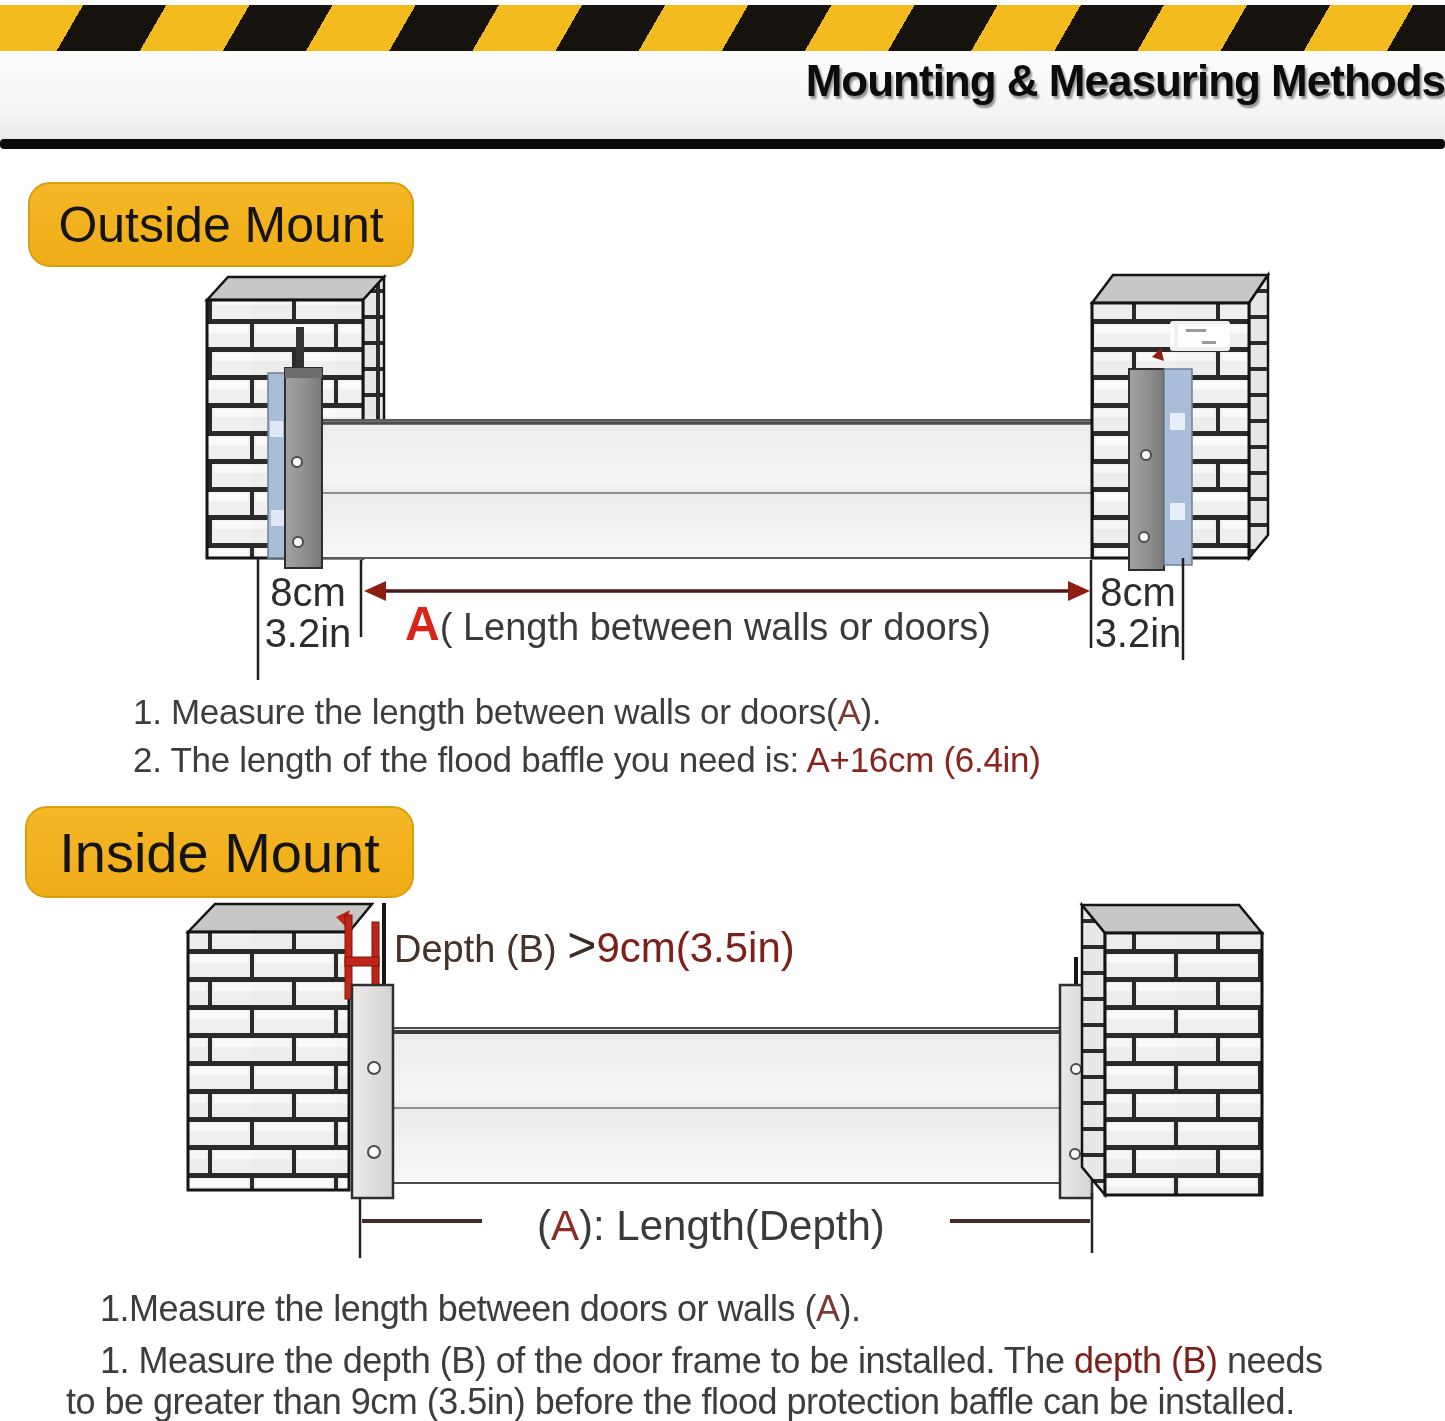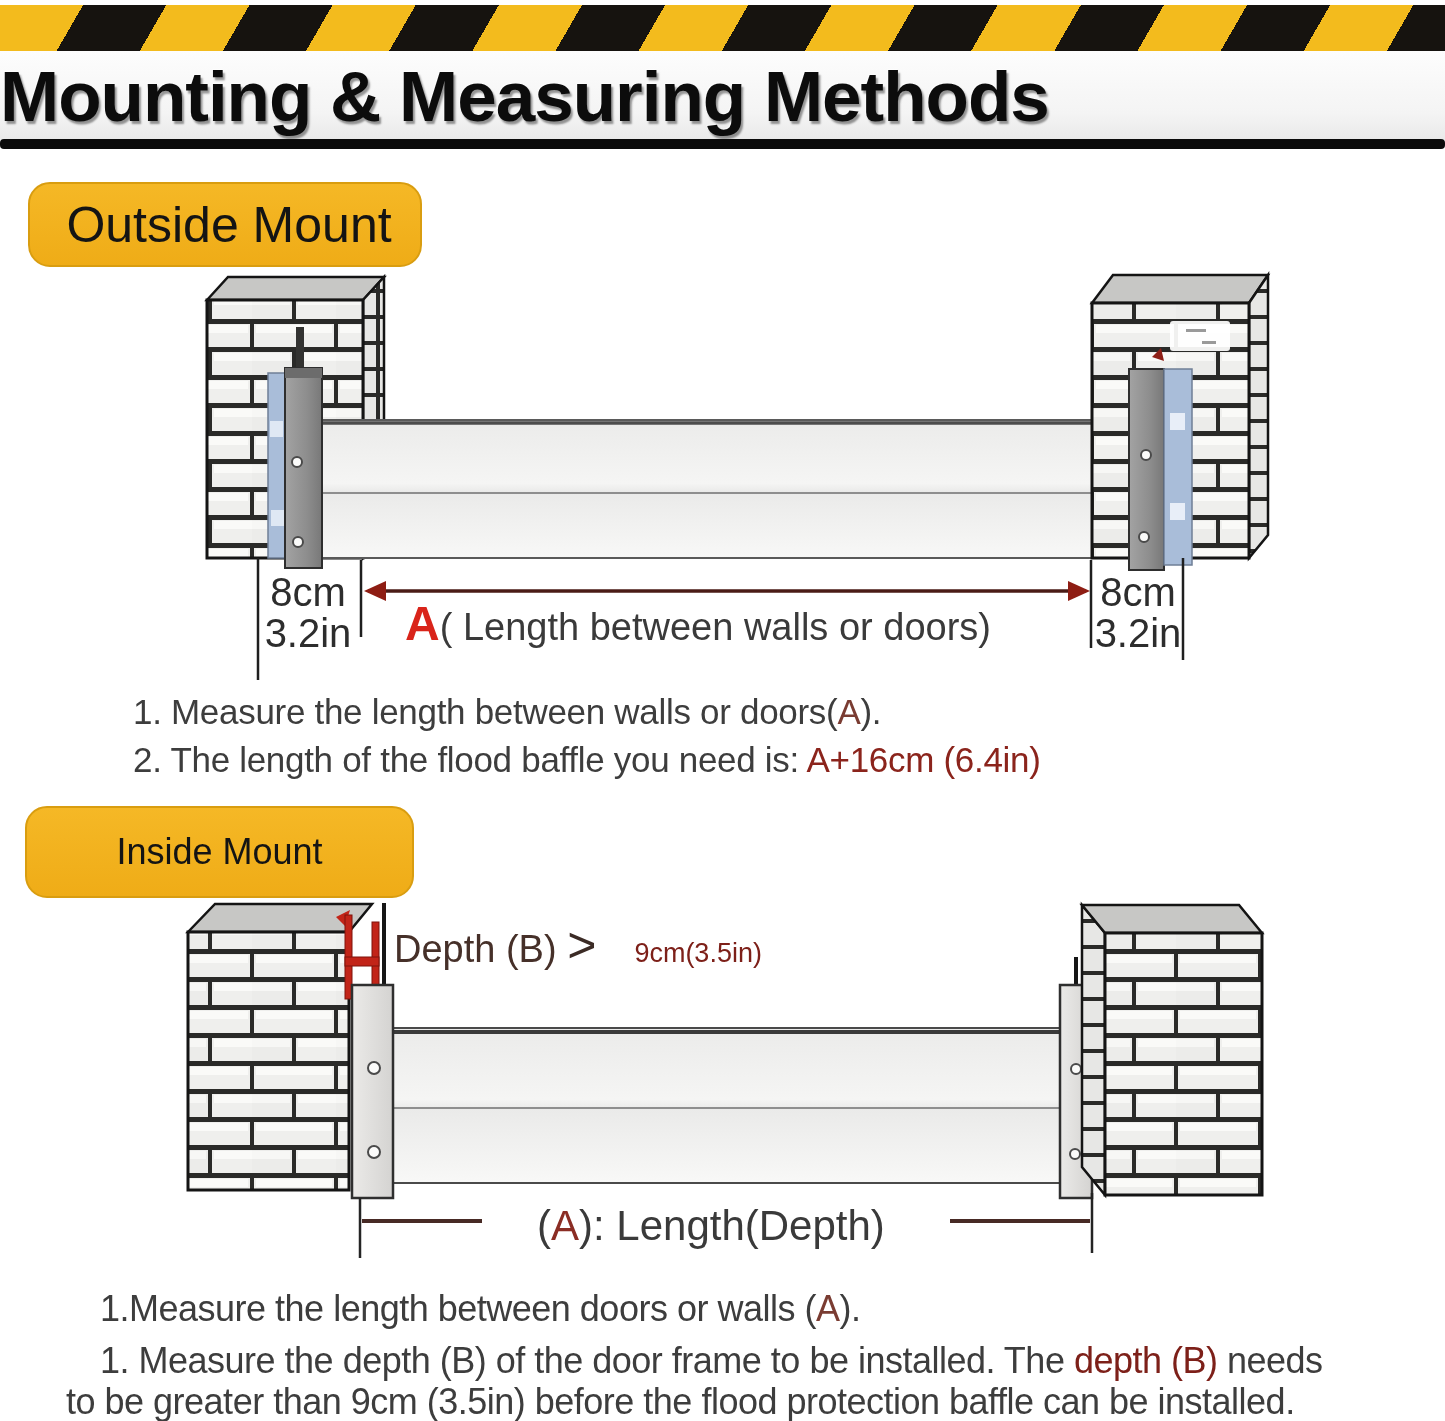--- a/index.html
+++ b/index.html
@@ -5,45 +5,45 @@
   html,body{margin:0;padding:0;background:#ffffff;}
   .page{position:relative;width:1445px;height:1421px;background:#ffffff;overflow:hidden;
         font-family:"Liberation Sans",sans-serif;}
   .abs{position:absolute;}
 
   
   .hazard{left:0;top:5px;width:1445px;height:46px;
           background:repeating-linear-gradient(120deg,#f3bb1d 0 72px,#16130f 72px 144px);}
   .titleband{left:0;top:51px;width:1445px;height:89px;
              background:linear-gradient(180deg,#fdfdfd 0%,#f4f4f4 70%,#e9e9e9 100%);}
-  .title{left:0;top:56px;width:1445px;height:84px;text-align:left;
-         font-size:71px;font-weight:700;letter-spacing:-1px;color:#0c0c0c;
+  .title{left:0;top:56px;width:1445px;height:84px;text-align:right;
+         font-size:44px;font-weight:700;letter-spacing:-1px;color:#0c0c0c;
          text-shadow:2px 3px 2px rgba(0,0,0,0.40), -1px -1px 0 rgba(255,255,255,0.55);
          white-space:nowrap;}
   .blackbar{left:0;top:139px;width:1445px;height:10px;background:#0b0b0b;border-radius:4px;}
 
   
   .badge{background:linear-gradient(180deg,#f5b826 0%,#efac17 100%);
          border:2px solid #d99d10;border-radius:22px;color:#141414;
          display:flex;align-items:center;justify-content:center;white-space:nowrap;}
-  .badge-out{left:28px;top:182px;width:382px;height:81px;font-size:50px;padding-left:8px;}
-  .badge-in{left:25px;top:806px;width:385px;height:88px;font-size:36px;}
+  .badge-out{left:28px;top:182px;width:382px;height:81px;font-size:50px;}
+  .badge-in{left:25px;top:806px;width:385px;height:88px;font-size:56px;}
 
   
   .dimcol{transform:translateX(-50%);text-align:center;font-size:40px;line-height:41px;
           color:#2d2d2d;white-space:nowrap;}
   .spanlabel{font-size:38px;color:#3a3a3a;white-space:nowrap;text-align:right;}
   .spanlabel .em-a{font-size:48px;font-weight:700;color:#d9241a;}
   .step{font-size:35px;color:#3d3d3d;white-space:nowrap;letter-spacing:-0.3px;}
   .step .em-sub{color:#7a3c32;}
   .step .em-red{color:#8b241c;text-align:right;}
   .depthlab{white-space:nowrap;}
   .d-pre{font-size:38px;color:#463029;}
   .d-gt{font-size:50px;color:#3b2b25;}
-  .d-em{font-size:27px;color:#7d2019;margin-left:38px;}
+  .d-em{font-size:42px;color:#7d2019;}
   .lenlab{font-size:42px;color:#3a3a3a;white-space:nowrap;}
   .lenlab .em-sub{color:#8b2d24;}
   .bstep{font-size:36px;color:#3d3d3d;white-space:nowrap;letter-spacing:-0.5px;}
   .bstep .em-sub{color:#7a3c32;}
   .bstep .em-red{color:#7d2019;}
 </style>
 </head>
 <body>
 
 <div class="page">

